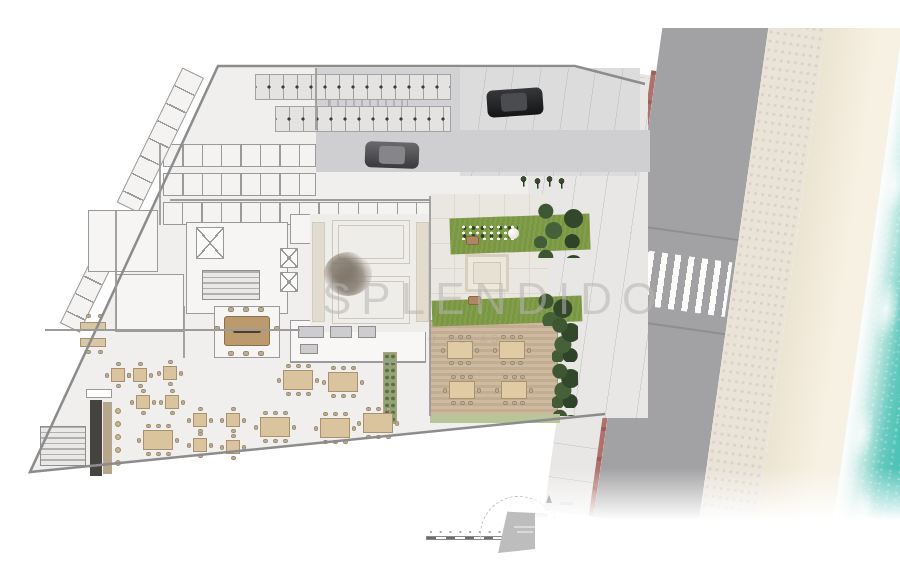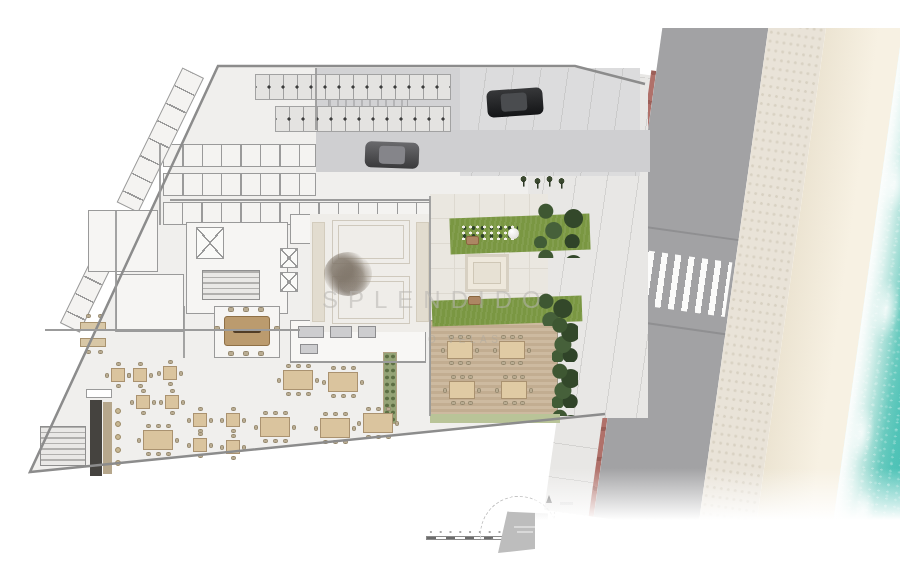--- a/index.html
+++ b/index.html
@@ -133,22 +133,22 @@
   
   .tbl{background:#dac49e;border:1.2px solid #aa9270;z-index:9;}
   .tbl.deckt{background:#e0cba4;}
   .chair{background:#b9ac92;border:.8px solid #948housing;border:.8px solid #94876d;border-radius:1.5px;z-index:9;}
   .stool{width:6px;height:6px;border-radius:50%;background:#c8b astonishing;background:#c8b894;border:1px solid #9b8a67;z-index:9;}
   .conf-table{left:196px;top:252px;width:46px;height:30px;background:#bb9b6e;border:1.5px solid #8f7046;
       border-radius:3px;z-index:9;}
   .conf-table:after{content:"";position:absolute;left:8px;top:12px;width:28px;height:4px;background:#513d26;border-radius:2px;}
 
   
-  .wm{z-index:12;color:rgba(182,180,176,.55);letter-spacing:10px;font-size:24px;
-      left:322px;top:286px;white-space:nowrap;}
+  .wm{z-index:12;color:rgba(182,180,176,.55);letter-spacing:10px;font-size:44px;
+      left:322px;top:274px;white-space:nowrap;}
   .wm-sub{z-index:12;color:rgba(168,166,160,.45);letter-spacing:4.5px;font-size:10px;
       left:428px;top:334px;white-space:nowrap;}
 
   
   .keyplan{left:418px;top:494px;width:190px;height:68px;z-index:3;}
   .kp-scale{left:8px;top:42px;width:78px;height:3.5px;
       background:repeating-linear-gradient(90deg,#6b6b6b 0 9.5px,#fdfdfd 9.5px 19px);
       border:.8px solid #8a8a8a;}
   .kp-ticks{left:8px;top:36px;width:78px;height:4px;
       background-image:radial-gradient(circle,#a9a9a9 .8px,transparent 1.2px);background-size:9.8px 4px;}

